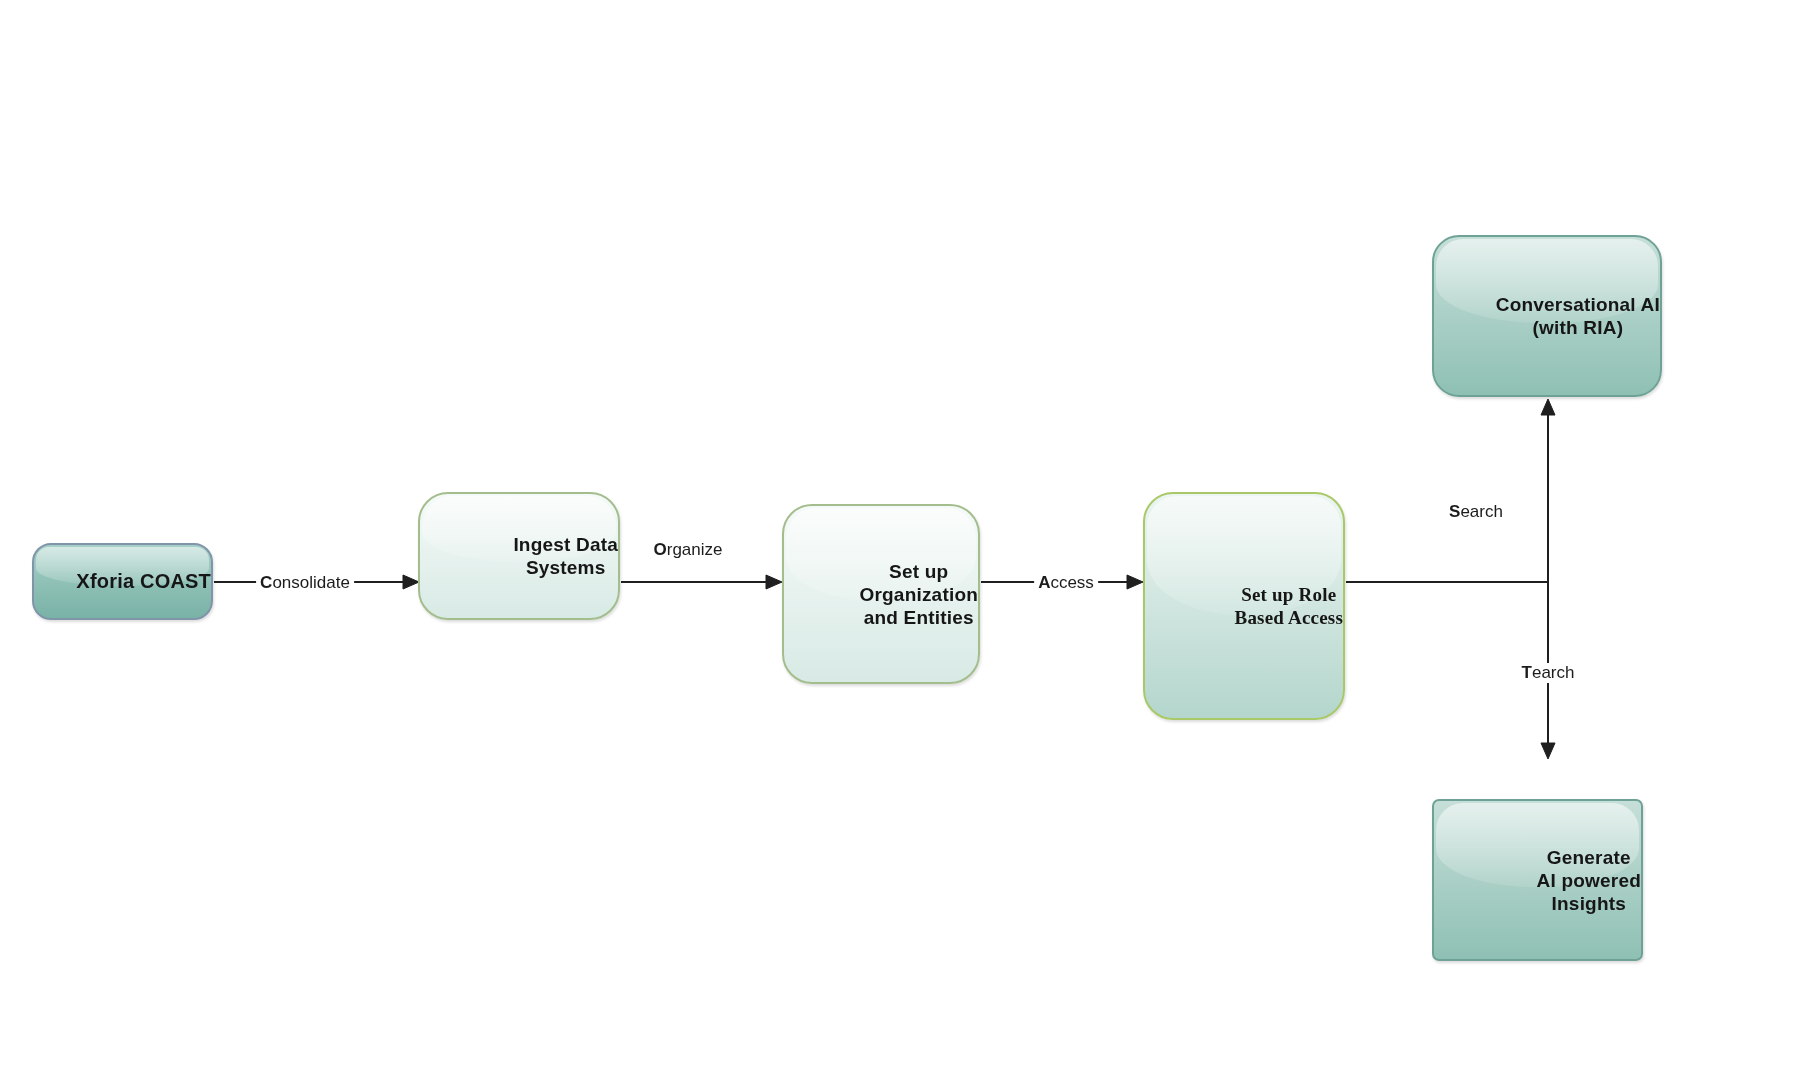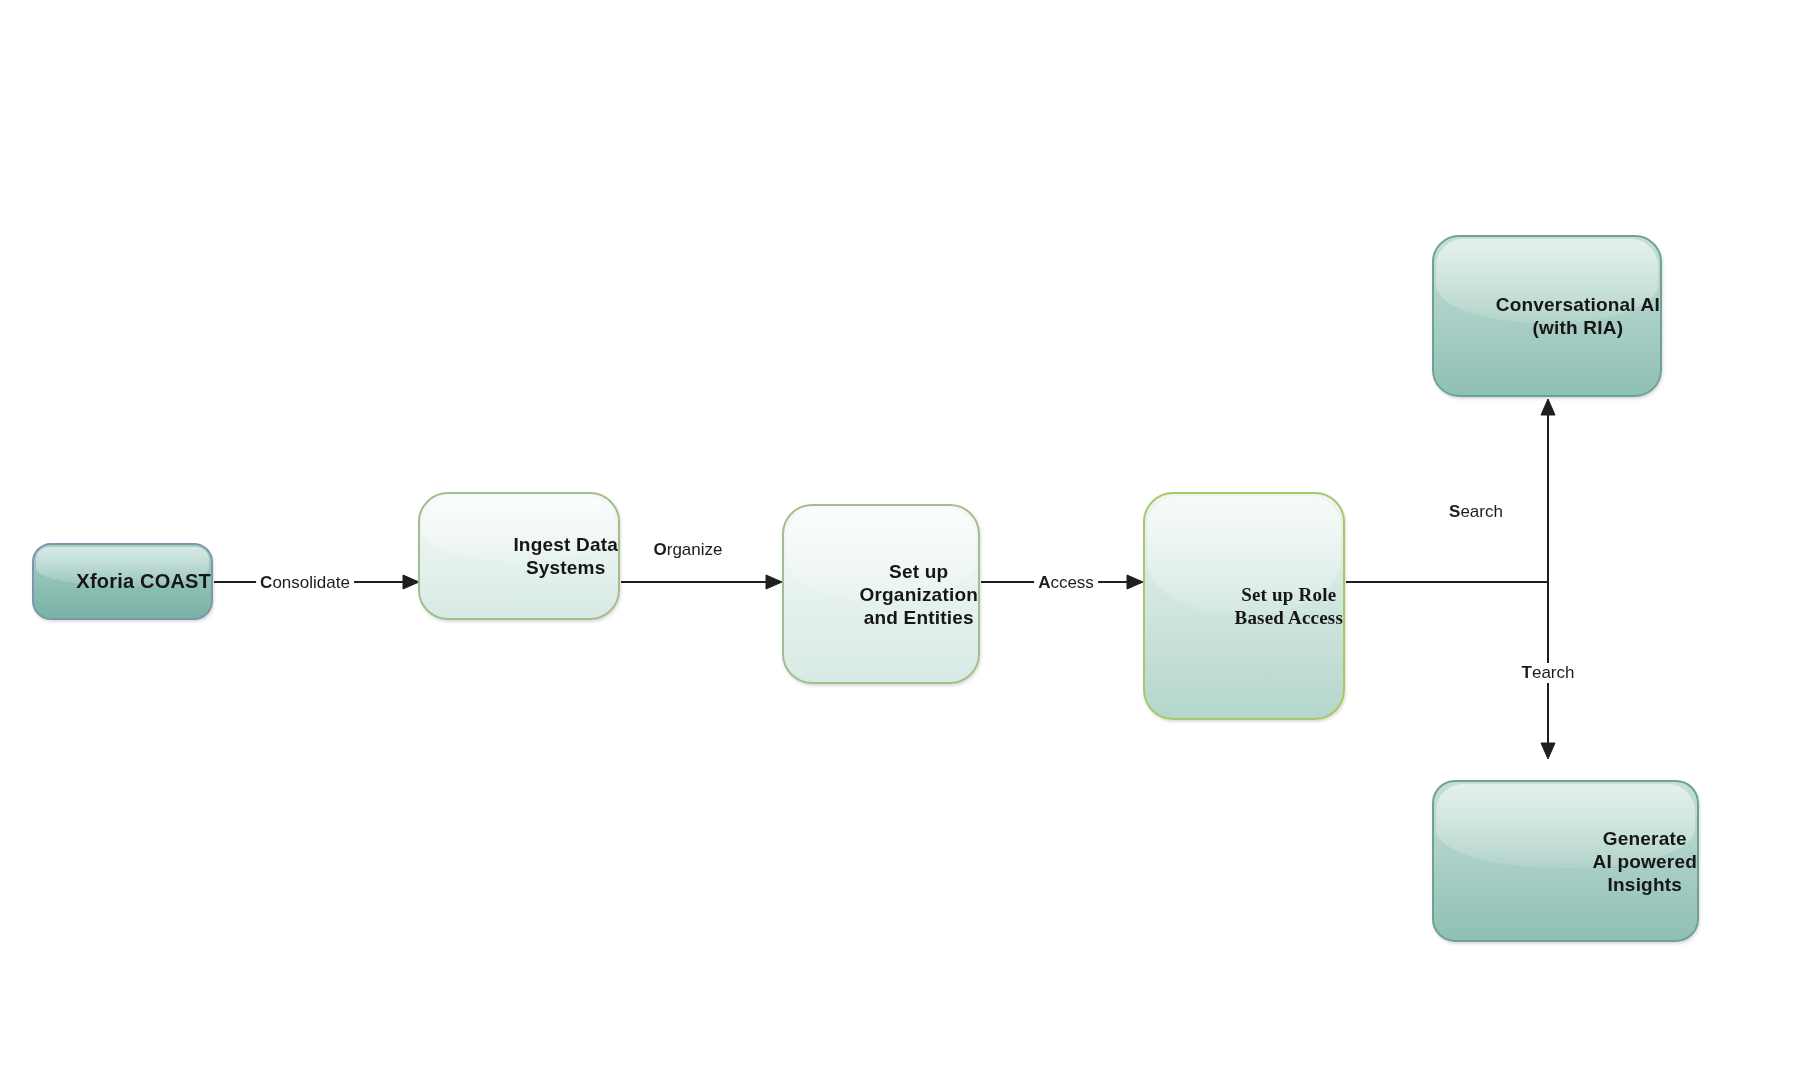--- a/index.html
+++ b/index.html
@@ -95,21 +95,21 @@
     <span class="node-label">Set up Role
 Based Access</span>
   </div>
 
   <div class="node teal" style="left:1432px;top:235px;width:230px;height:162px;border-radius:27px;--r:27px;">
     <i class="gloss"></i>
     <span class="node-label">Conversational AI
 (with RIA)</span>
   </div>
 
-  <div class="node teal" style="left:1432px;top:780px;width:267px;height:162px;border-radius:23px;--r:27px;">
+  <div class="node teal" style="left:1432px;top:799px;width:211px;height:162px;border-radius:7px;--r:27px;">
     <i class="gloss"></i>
     <span class="node-label">Generate
 AI powered
 Insights</span>
   </div>
 
   <div class="edge-label" style="left:305px;top:583px;"><b>C</b><span>onsolidate</span></div>
 
   <div class="edge-label" style="left:688px;top:550px;"><b>O</b><span>rganize</span></div>
 

